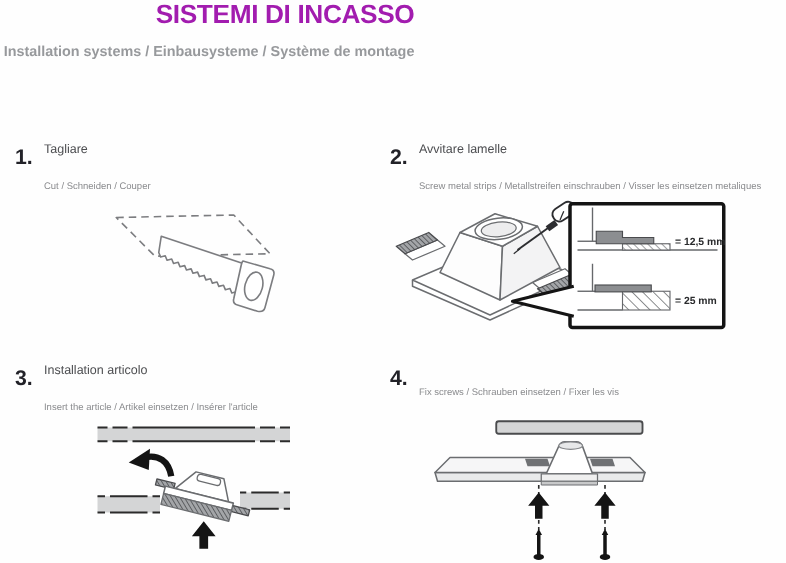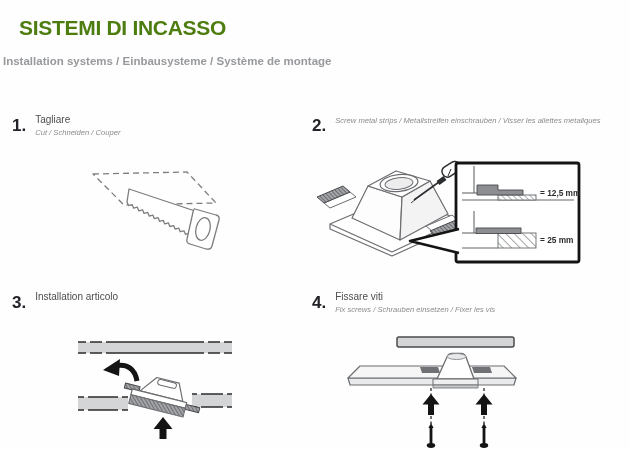--- a/index.html
+++ b/index.html
@@ -3,33 +3,33 @@
 <meta charset="utf-8">
 <style>
   html,body{margin:0;padding:0;}
   body{
     width:629px;height:450px;overflow:hidden;background:#fefefe;
     font-family:"Liberation Sans",sans-serif;position:relative;
   }
   .page{position:absolute;inset:0;}
   header{position:absolute;left:3px;top:0;}
   h1{
-    margin:16px;font-size:21px;font-weight:700;letter-spacing:-0.3px;
-    color:#4d7c0f;line-height:1.1;
+    margin:0;font-size:21px;font-weight:700;letter-spacing:-0.3px;
+    color:#a21caf;line-height:1.1;text-align:right;
   }
   .subtitle{
-    margin-top:1px;font-size:11.5px;font-weight:700;color:#97999c;
+    margin-top:13px;font-size:11.5px;font-weight:700;color:#97999c;
   }
   .step{position:absolute;display:flex;gap:9px;align-items:flex-start;}
   .step-num{
     font-size:17px;font-weight:700;color:#222228;line-height:1;margin-top:3px;
   }
   .step-title{font-size:10px;color:#4c4d50;line-height:1.2;}
   .step-sub{
-    font-size:7.6px;font-style:italic;color:#8a8b8e;margin-top:2px;
+    font-size:7.6px;color:#8a8b8e;margin-top:18px;
     white-space:nowrap;
   }
   svg.illustrations{position:absolute;left:0;top:0;}
   svg text.measure{
     font-family:"Liberation Sans",sans-serif;font-size:8.3px;font-weight:700;
     fill:#2b2c2e;
   }
 </style>
 </head>
 <body>
@@ -170,32 +170,33 @@
     <div class="step-num">1.</div>
     <div class="step-text">
       <div class="step-title">Tagliare</div>
       <div class="step-sub">Cut / Schneiden / Couper</div>
     </div>
   </div>
 
   <div class="step" style="left:312px;top:114px;">
     <div class="step-num">2.</div>
     <div class="step-text">
-      <div class="step-sub">Screw metal strips / Metallstreifen einschrauben / Visser les ailettes metaliques</div>
+      <div class="step-title">Avvitare lamelle</div>
+      <div class="step-sub">Screw metal strips / Metallstreifen einschrauben / Visser les einsetzen metaliques</div>
     </div>
   </div>
 
   <div class="step" style="left:12px;top:291px;">
     <div class="step-num">3.</div>
     <div class="step-text">
       <div class="step-title">Installation articolo</div>
+      <div class="step-sub">Insert the article / Artikel einsetzen / Insérer l'article</div>
     </div>
   </div>
 
   <div class="step" style="left:312px;top:291px;">
     <div class="step-num">4.</div>
     <div class="step-text">
-      <div class="step-title">Fissare viti</div>
       <div class="step-sub">Fix screws / Schrauben einsetzen / Fixer les vis</div>
     </div>
   </div>
 
 </div>
 
 </body></html>

